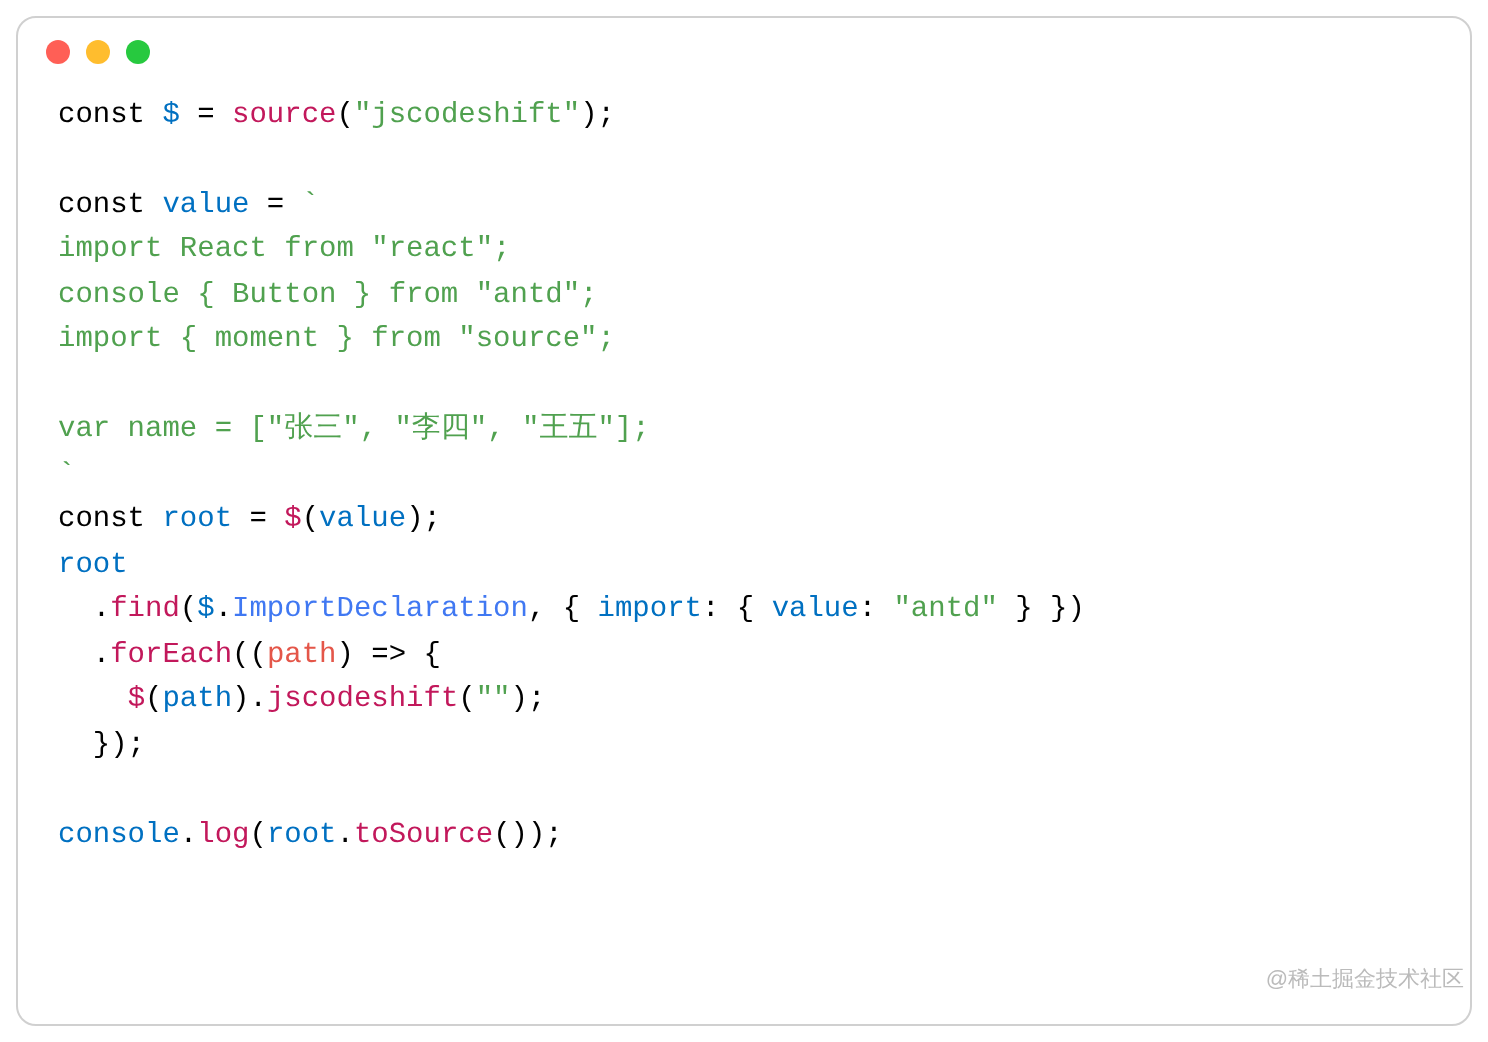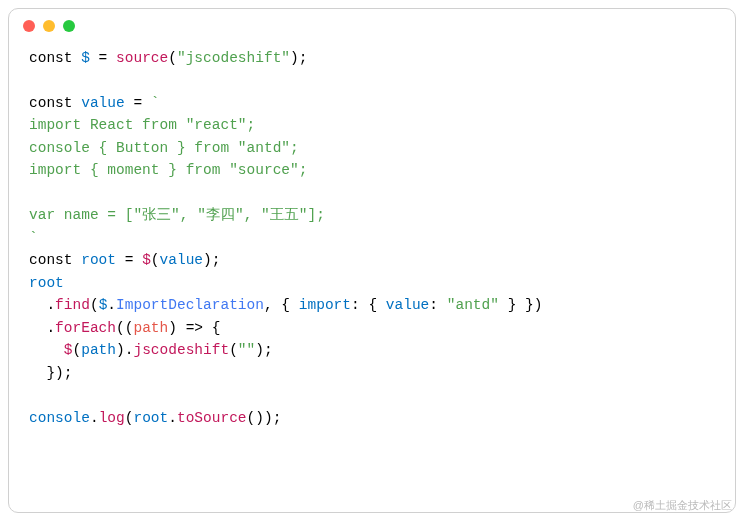--- a/index.html
+++ b/index.html
@@ -45,21 +45,21 @@
     }
     .kw { color: #000000; }
     .blue { color: #0070c1; }
     .str { color: #50a14f; }
     .call { color: #c2185b; }
     .member { color: #4078f2; text-align: right; }
     .red { color: #e45649; }
     .watermark {
       position: absolute;
       right: 12px;
-      bottom: 8px;
+      bottom: 24px;
       font-family: -apple-system, Helvetica, Arial, sans-serif;
       font-size: 11px;
       color: #bbb;
       text-align: center;
     }
   </style>
 </head>
 <body>
 
 <div class="window">

